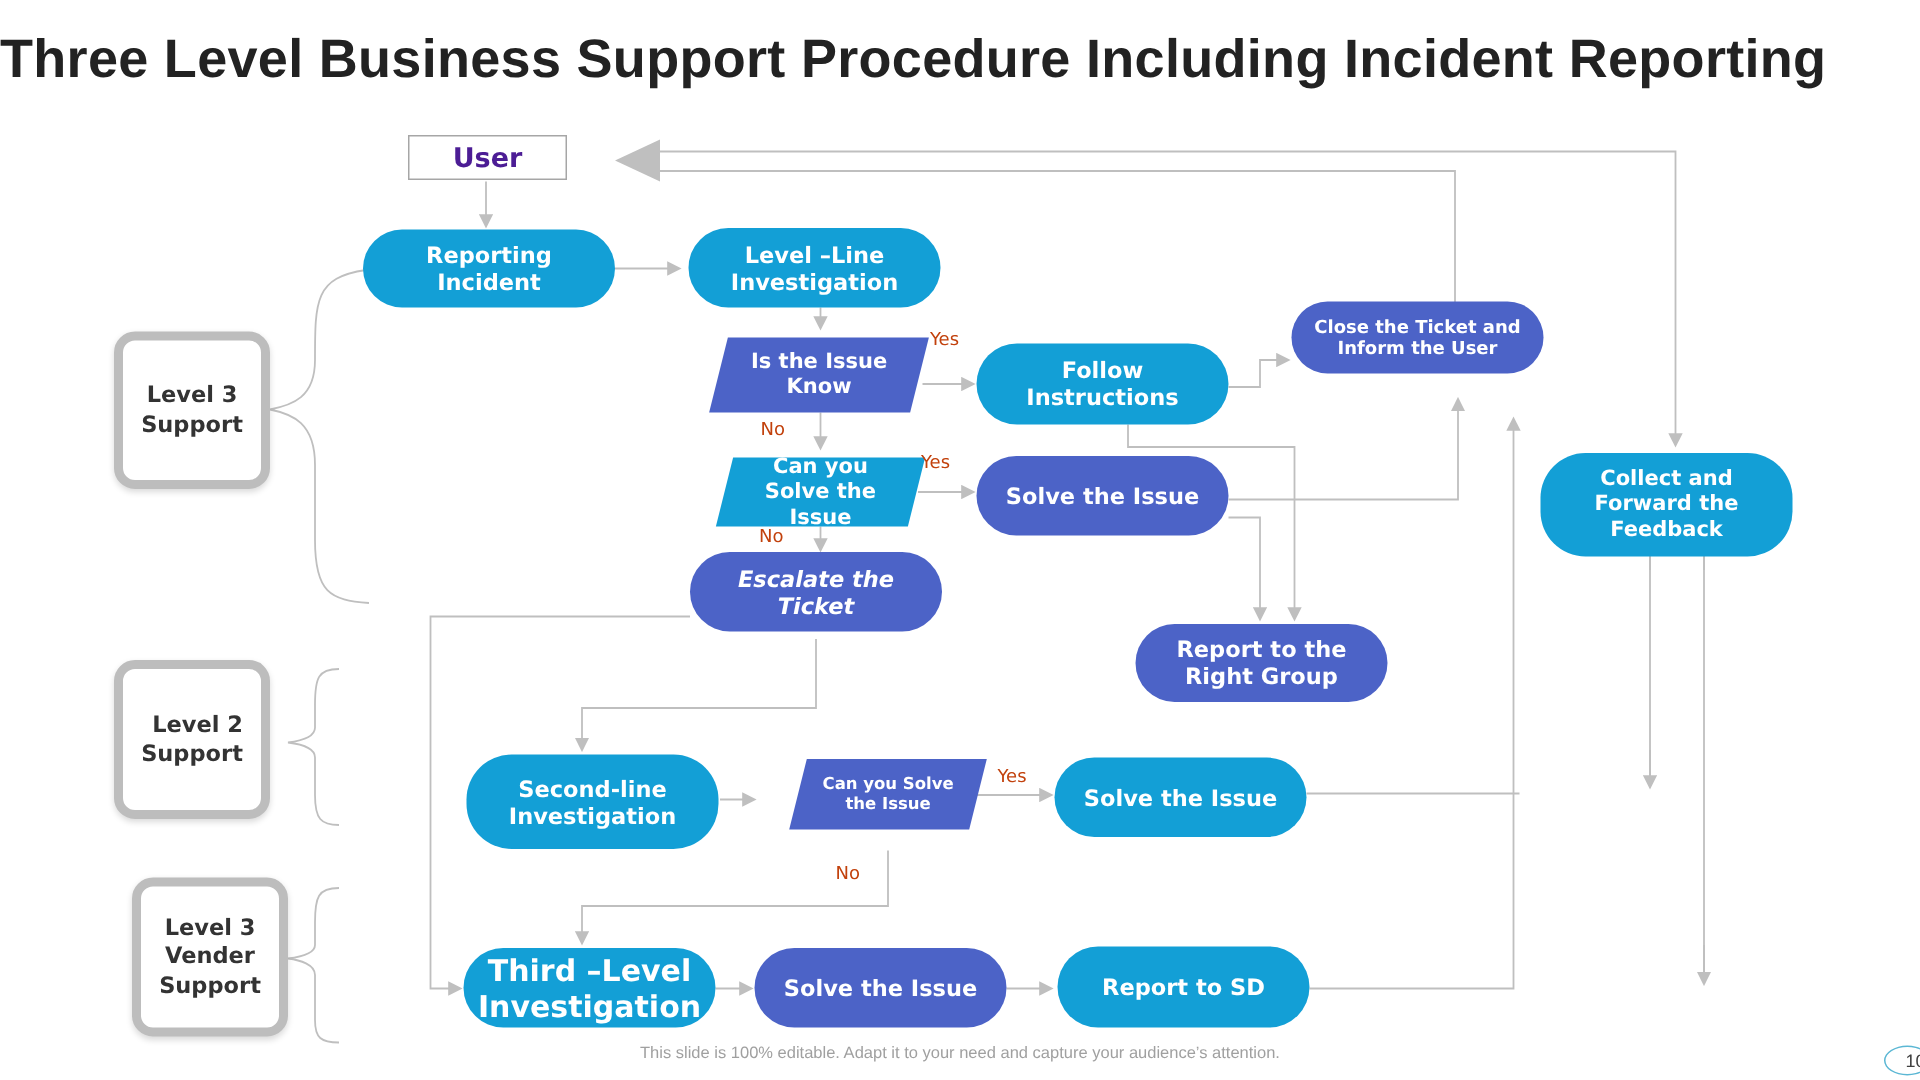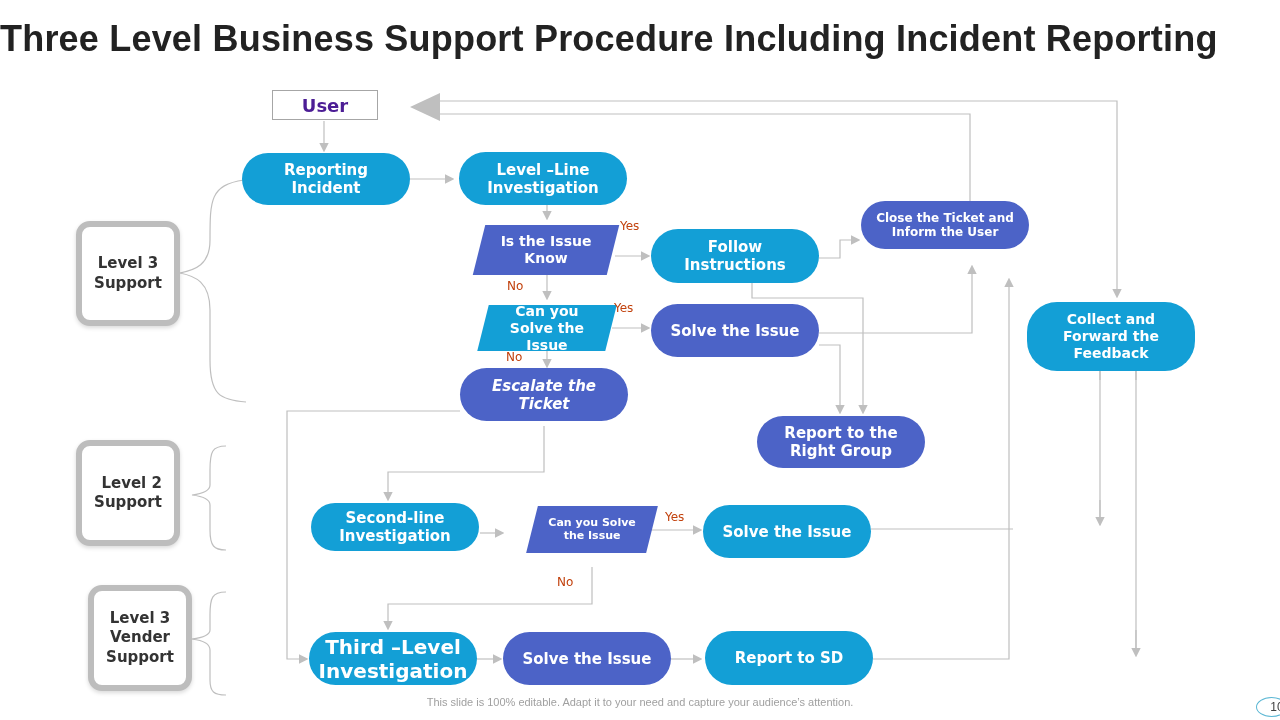--- a/index.html
+++ b/index.html
@@ -103,21 +103,21 @@
 <div class="node pill blue" style="left:861px;top:201px;width:168px;height:48px;font-size:12px;">Close the Ticket and Inform the User</div>
 
 <div class="node para cyan" style="left:483px;top:305px;width:128px;height:46px;font-size:14px;">
     <span>Can you Solve the Issue</span>
   </div>
 <div class="node pill blue" style="left:651px;top:304px;width:168px;height:53px;font-size:15px;">Solve the Issue</div>
 <div class="node pill blue" style="left:460px;top:368px;width:168px;height:53px;font-size:15px;font-style:italic;">Escalate the Ticket</div>
 <div class="node pill blue" style="left:757px;top:416px;width:168px;height:52px;font-size:15px;">Report to the Right Group</div>
 <div class="node pill cyan" style="left:1027px;top:302px;width:168px;height:69px;font-size:14px;">Collect and Forward the Feedback</div>
 
-<div class="node pill cyan" style="left:311px;top:503px;width:168px;height:48px;font-size:15px;">Second-line Investigation</div>
+<div class="node pill cyan" style="left:311px;top:503px;width:168px;height:63px;font-size:15px;">Second-line Investigation</div>
 <div class="node para blue" style="left:532px;top:506px;width:120px;height:47px;font-size:11px;">
     <span>Can you Solve the Issue</span>
   </div>
 <div class="node pill cyan" style="left:703px;top:505px;width:168px;height:53px;font-size:15px;">Solve the Issue</div>
 
 <div class="node pill cyan" style="left:309px;top:632px;width:168px;height:53px;font-size:20px;">Third –Level Investigation</div>
 <div class="node pill blue" style="left:503px;top:632px;width:168px;height:53px;font-size:15px;">Solve the Issue</div>
 <div class="node pill cyan" style="left:705px;top:631px;width:168px;height:54px;font-size:15px;">Report to SD</div>
 
 <div class="lbl" style="left:620px;top:219px;">Yes</div>

